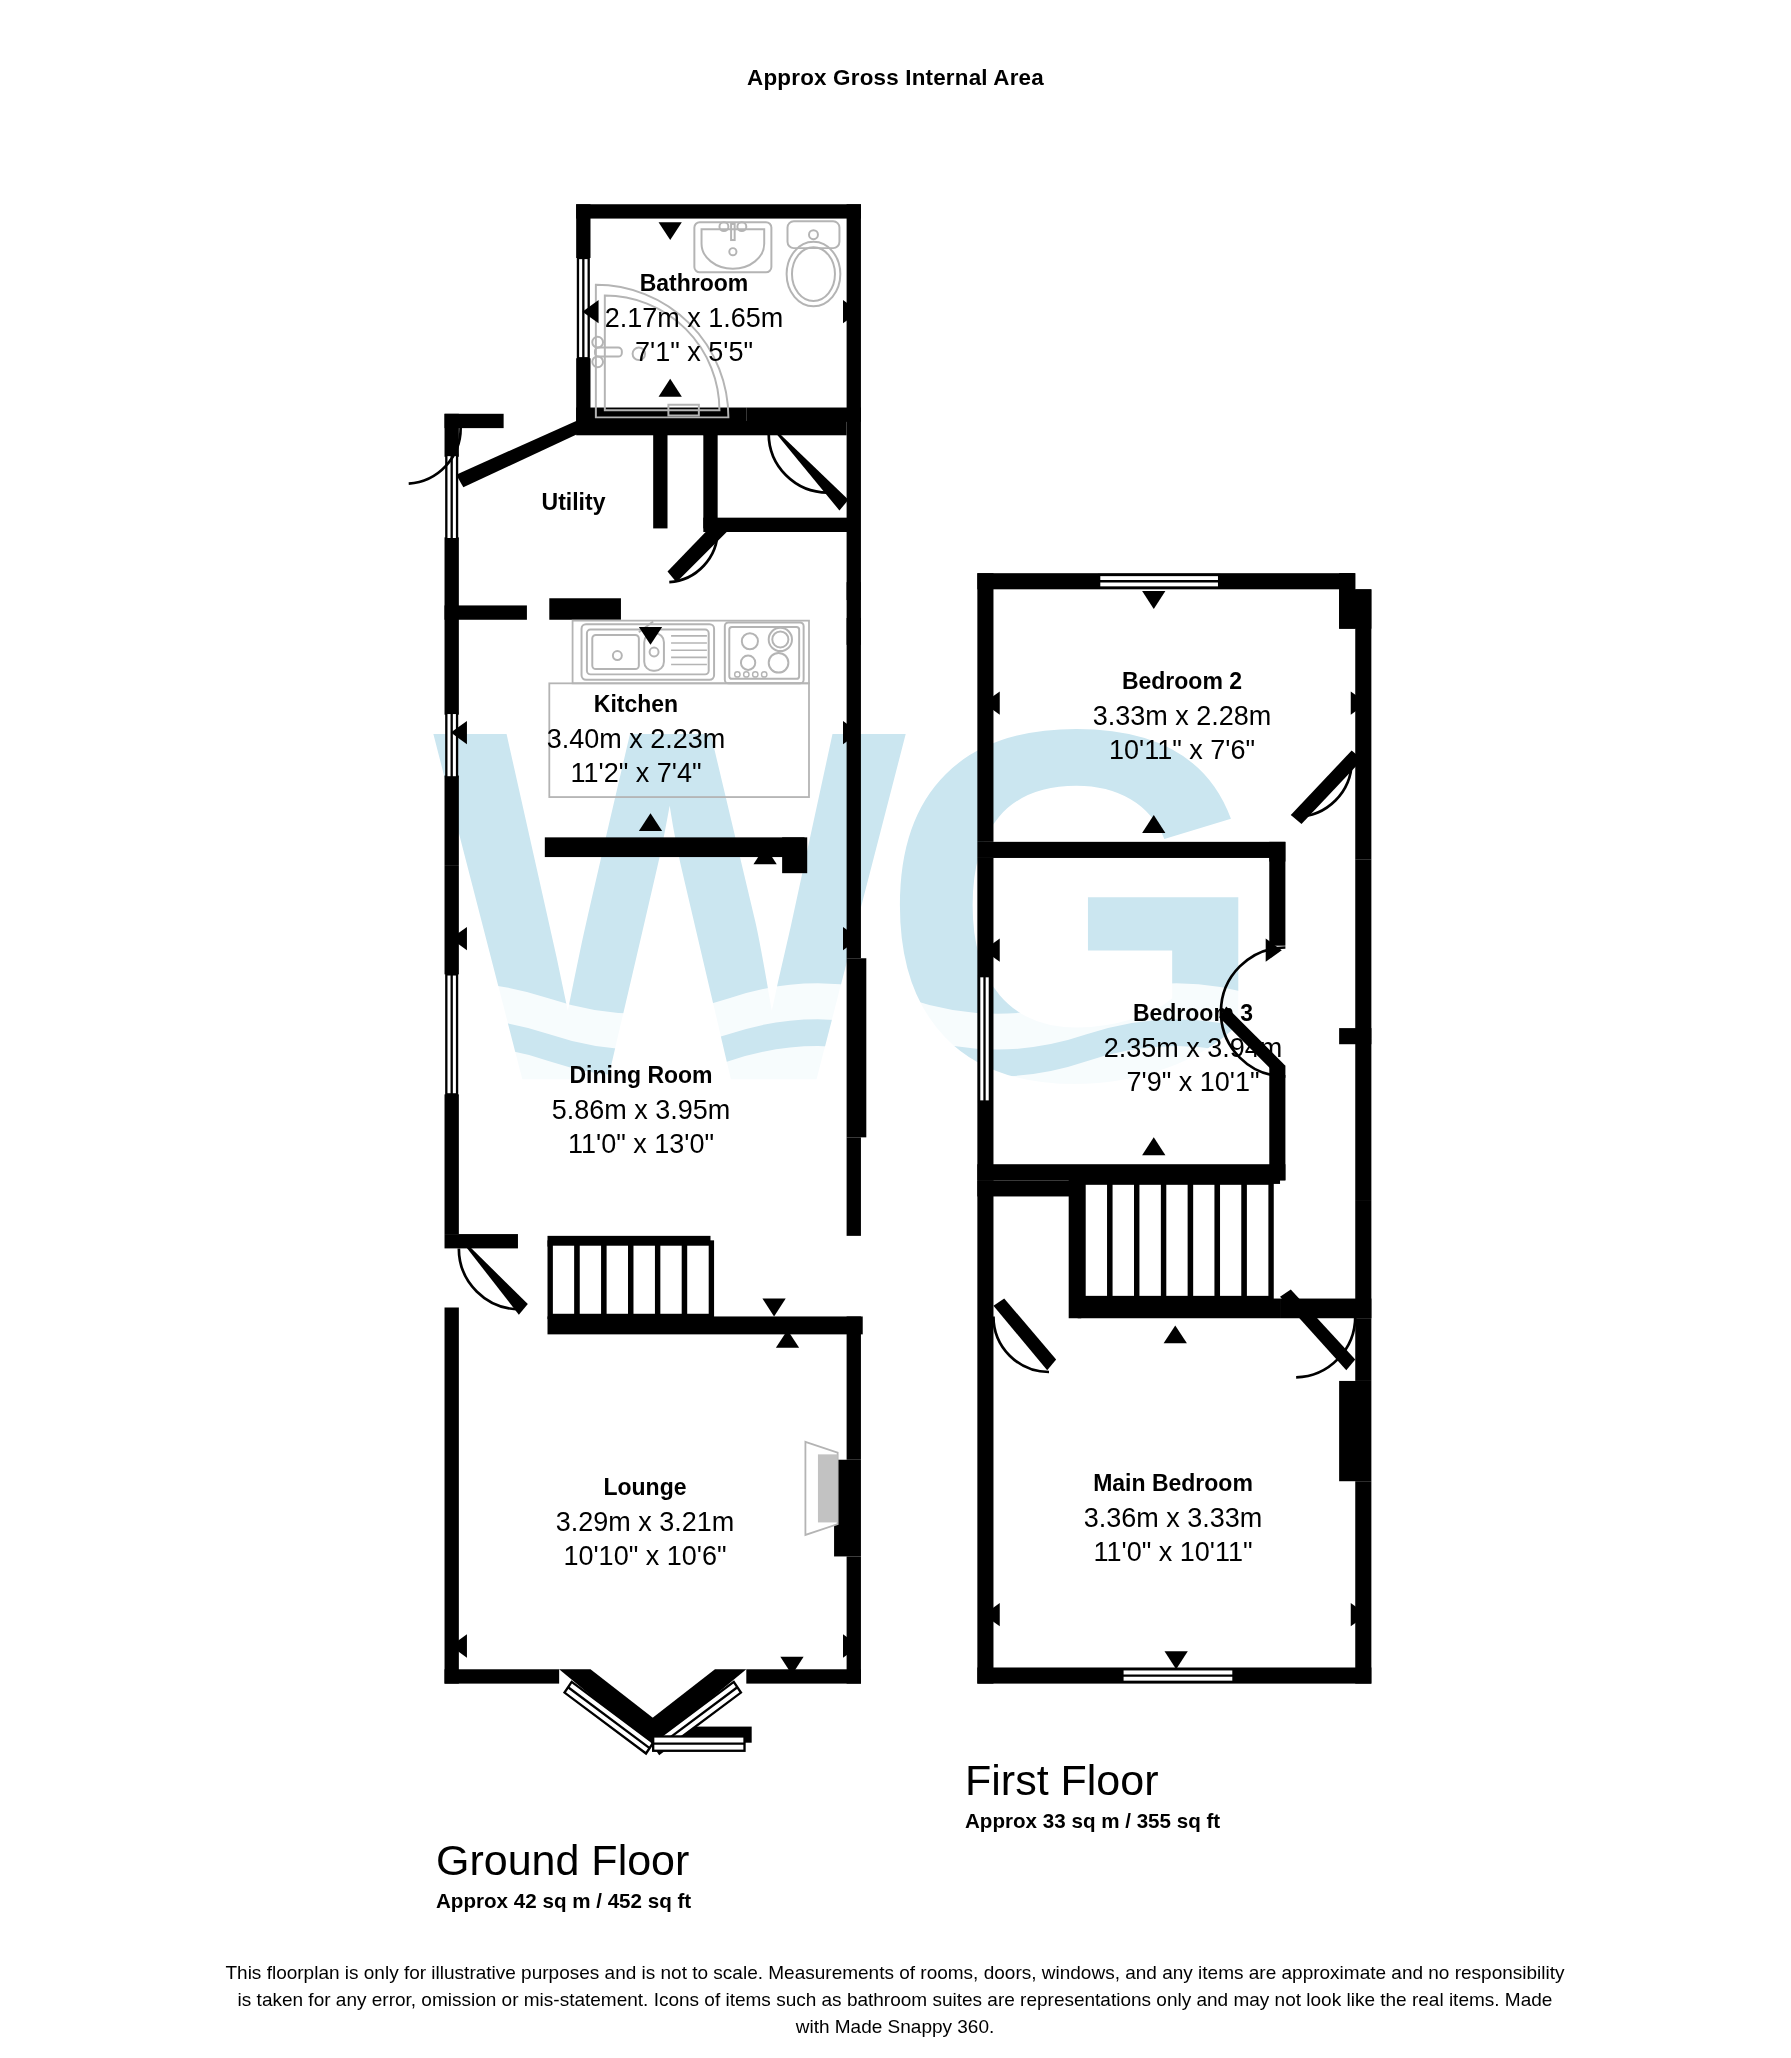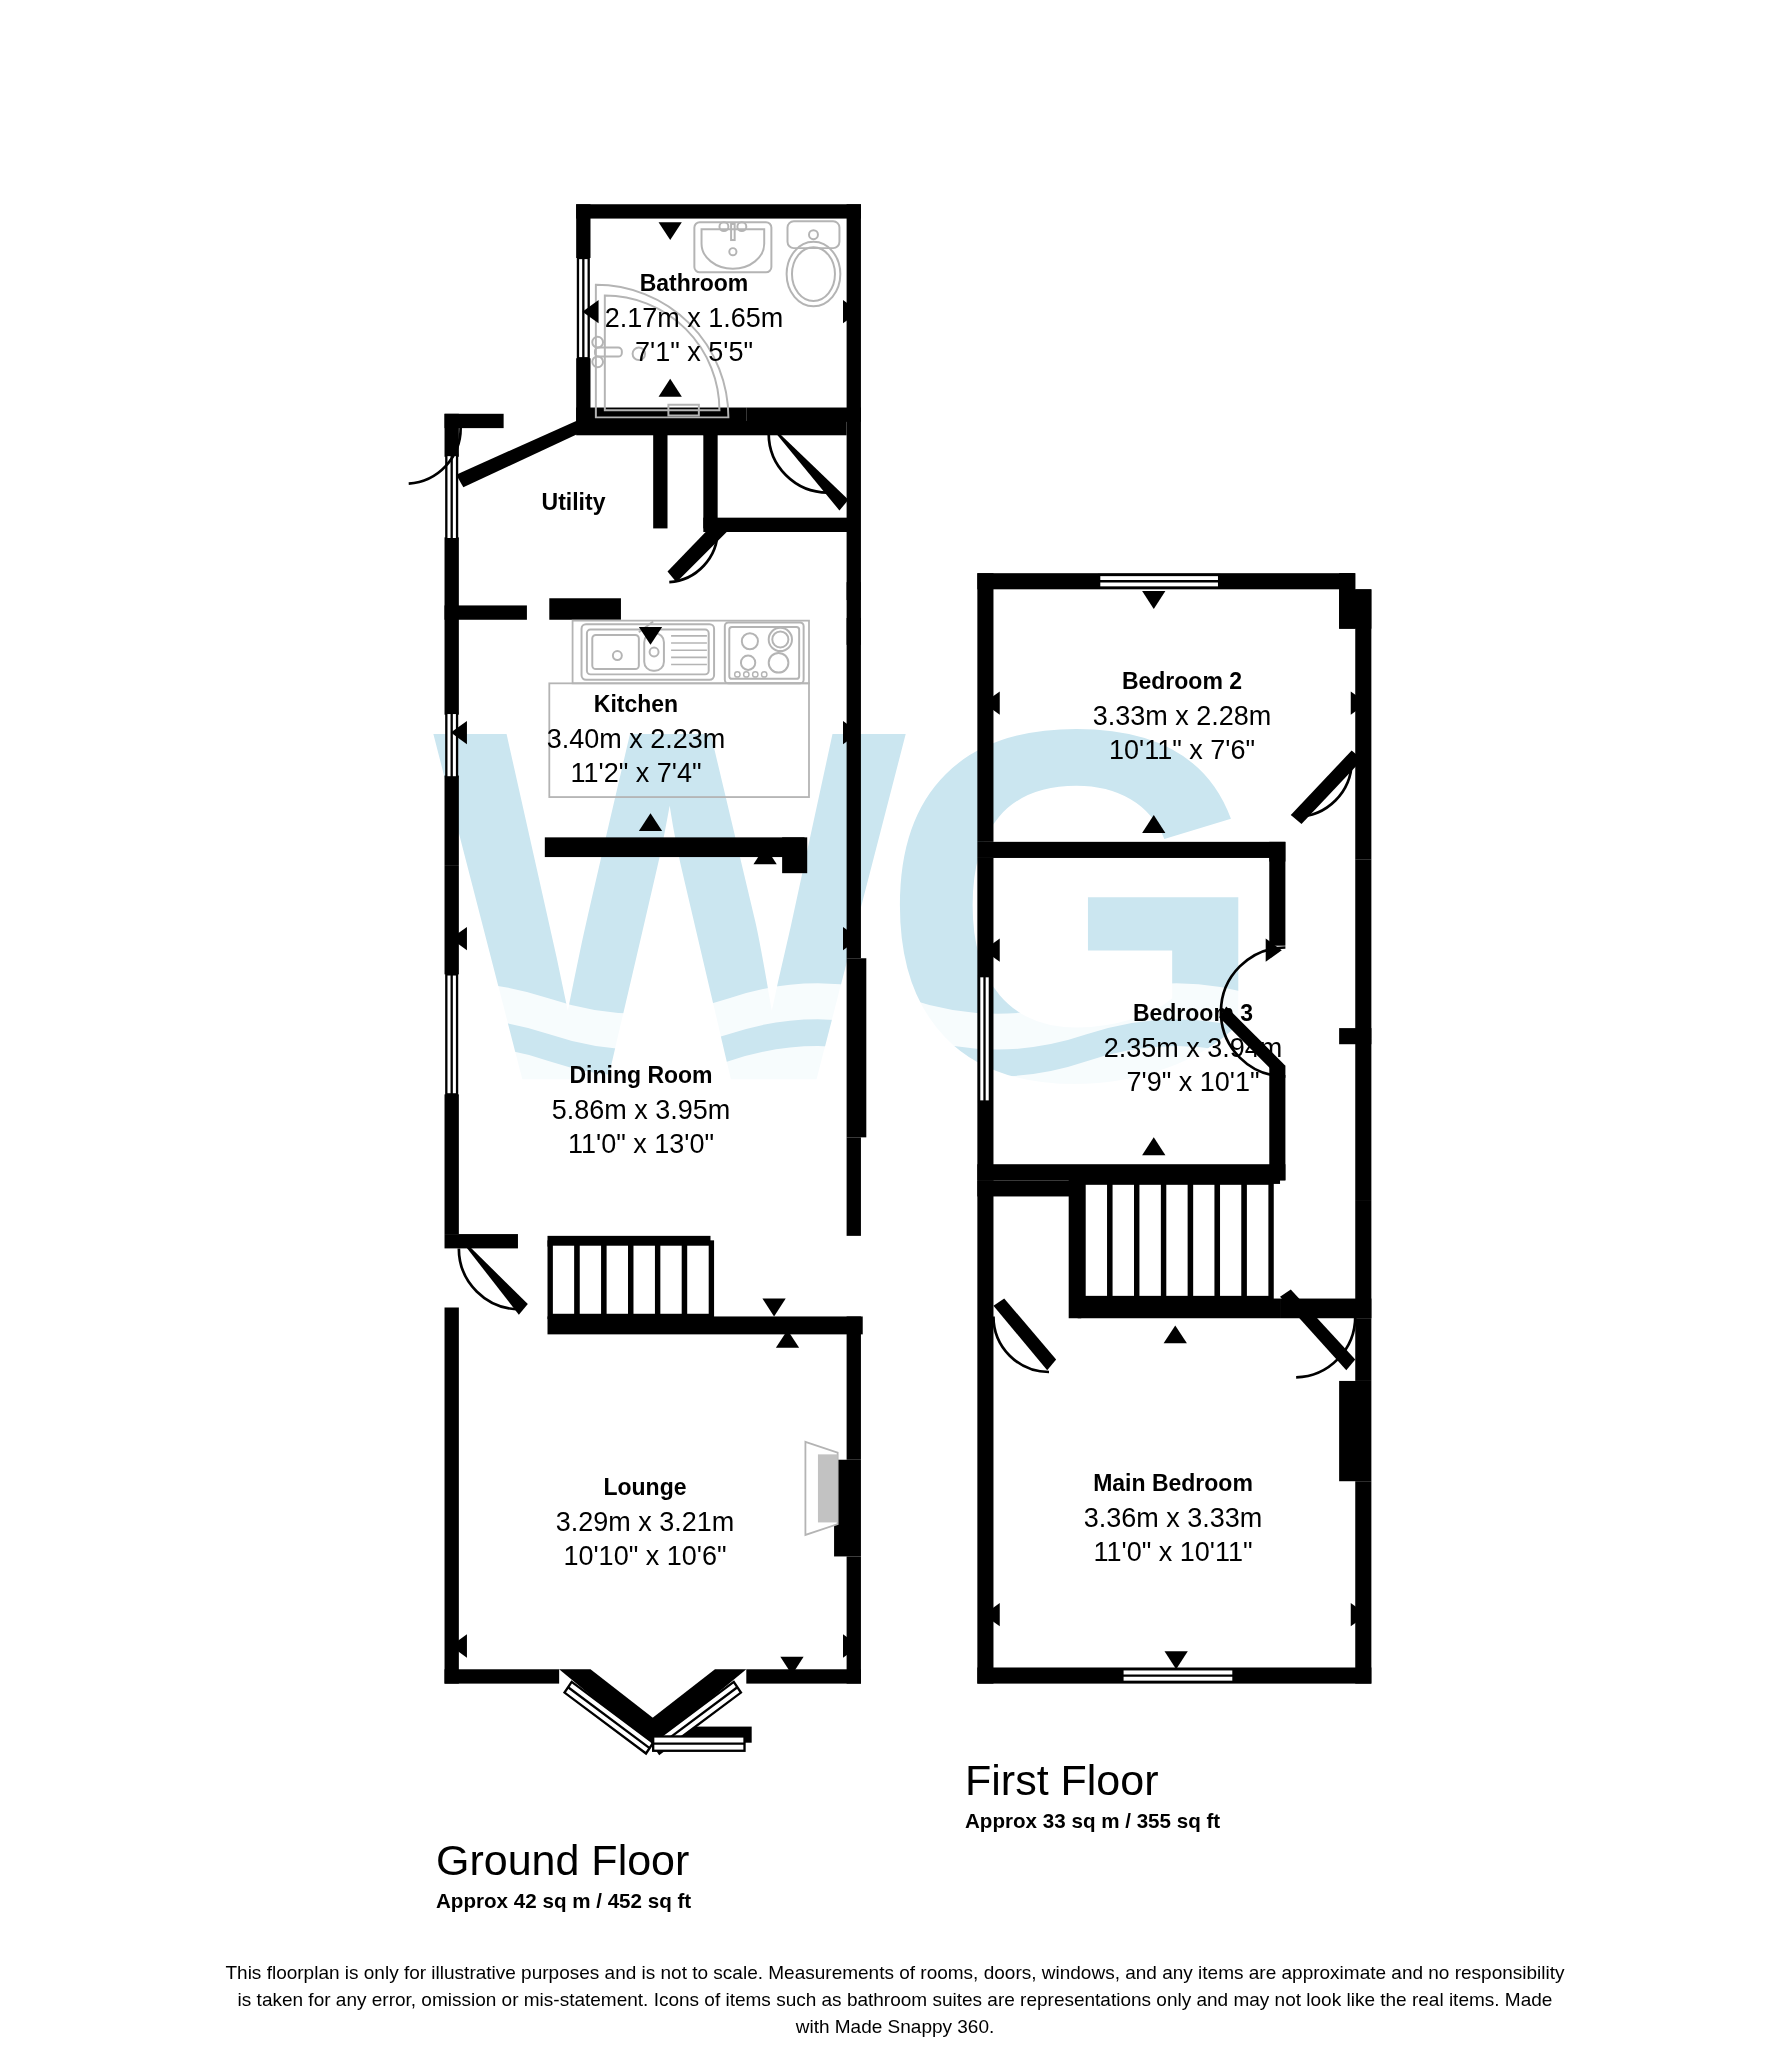--- a/index.html
+++ b/index.html
@@ -97,20 +97,21 @@
     text-align: center;
     font-size: 19px;
     line-height: 27px;
     color: #000;
   }
 </style>
 </head>
 <body>
 
 <div id="header">
+  <div class="hline">Approx Gross Internal Area</div>
 </div>
 
 <div id="plan">
 <svg width="1791" height="2058" viewBox="0 0 2000 2298" xmlns="http://www.w3.org/2000/svg">
 
   <g opacity="1">
     <clipPath id="wmclip">
           <rect x="410" y="745" width="1190" height="585"></rect>
         </clipPath>
     <g clip-path="url(#wmclip)">

